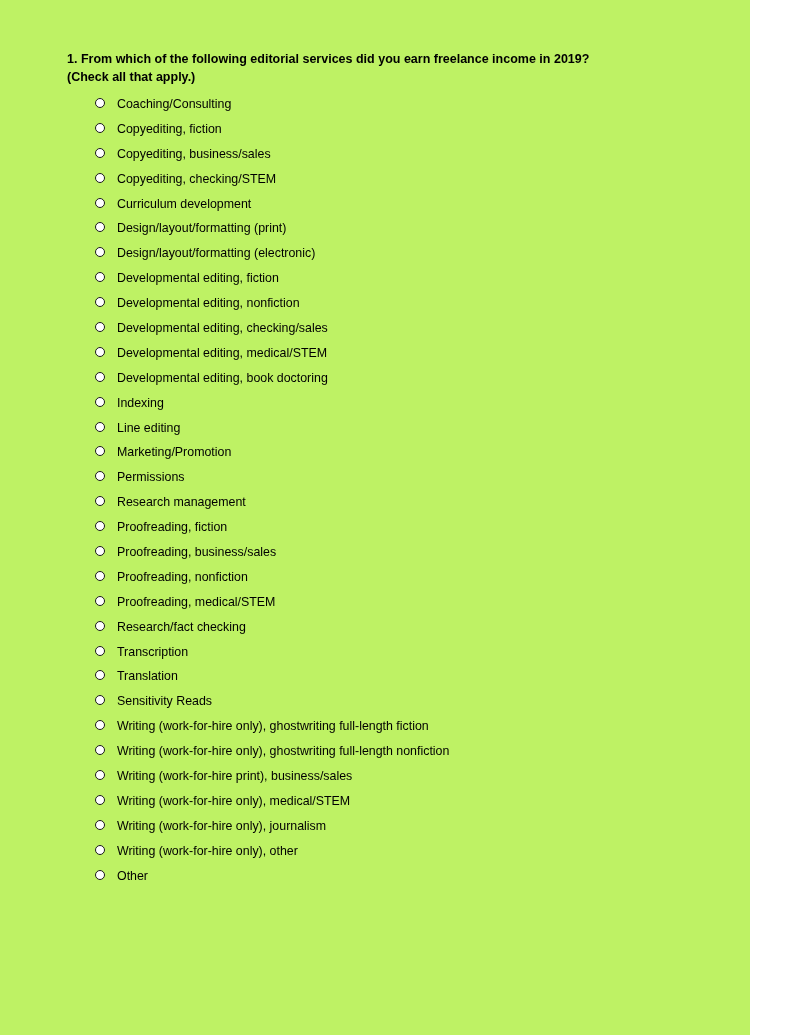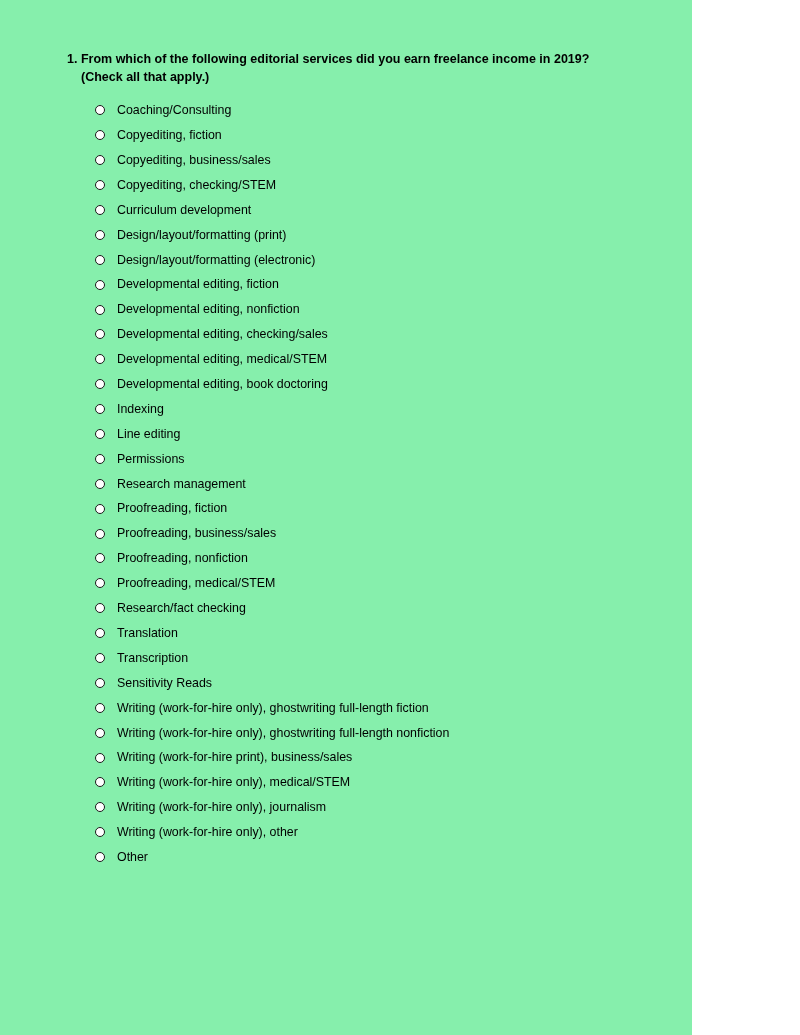--- a/index.html
+++ b/index.html
@@ -12,23 +12,23 @@
     height: 1035px;
     font-family: "Liberation Sans", sans-serif;
     color: #000000;
     position: relative;
     overflow: hidden;
   }
   .page {
     position: absolute;
     top: 0;
     left: 0;
-    width: 692px;
+    width: 750px;
     height: 1035px;
-    background: #86efac;
+    background: #bef264;
   }
   .question-block {
     position: absolute;
     left: 67px;
     top: 50px;
     width: 660px;
   }
   .question-number {
     display: inline;
     font-weight: bold;
@@ -38,31 +38,29 @@
     font-weight: bold;
     font-size: 12.5px;
     line-height: 1.45;
   }
   .question-line1 {
     display: block;
     text-indent: 0;
   }
   .question-line2 {
     display: block;
-    margin-left: 14px;
   }
   .options {
     position: absolute;
     left: 95px;
     top: 98px;
     width: 660px;
   }
   .option-row {
     display: flex;
-    align-items: center;
     height: 24.9px;
   }
   .radio {
     width: 10px;
     height: 10px;
     border: 1.2px solid #1a1a1a;
     border-radius: 50%;
     background: #ffffff;
     flex: 0 0 auto;
     box-sizing: border-box;
@@ -142,20 +140,24 @@
     <div class="option-row">
       <span class="radio"></span>
       <span class="option-label">Indexing</span>
     </div>
     <div class="option-row">
       <span class="radio"></span>
       <span class="option-label">Line editing</span>
     </div>
     <div class="option-row">
       <span class="radio"></span>
+      <span class="option-label">Marketing/Promotion</span>
+    </div>
+    <div class="option-row">
+      <span class="radio"></span>
       <span class="option-label">Permissions</span>
     </div>
     <div class="option-row">
       <span class="radio"></span>
       <span class="option-label">Research management</span>
     </div>
     <div class="option-row">
       <span class="radio"></span>
       <span class="option-label">Proofreading, fiction</span>
     </div>
@@ -170,28 +172,28 @@
     <div class="option-row">
       <span class="radio"></span>
       <span class="option-label">Proofreading, medical/STEM</span>
     </div>
     <div class="option-row">
       <span class="radio"></span>
       <span class="option-label">Research/fact checking</span>
     </div>
     <div class="option-row">
       <span class="radio"></span>
+      <span class="option-label">Transcription</span>
+    </div>
+    <div class="option-row">
+      <span class="radio"></span>
       <span class="option-label">Translation</span>
     </div>
     <div class="option-row">
       <span class="radio"></span>
-      <span class="option-label">Transcription</span>
-    </div>
-    <div class="option-row">
-      <span class="radio"></span>
       <span class="option-label">Sensitivity Reads</span>
     </div>
     <div class="option-row">
       <span class="radio"></span>
       <span class="option-label">Writing (work-for-hire only), ghostwriting full-length fiction</span>
     </div>
     <div class="option-row">
       <span class="radio"></span>
       <span class="option-label">Writing (work-for-hire only), ghostwriting full-length nonfiction</span>
     </div>

